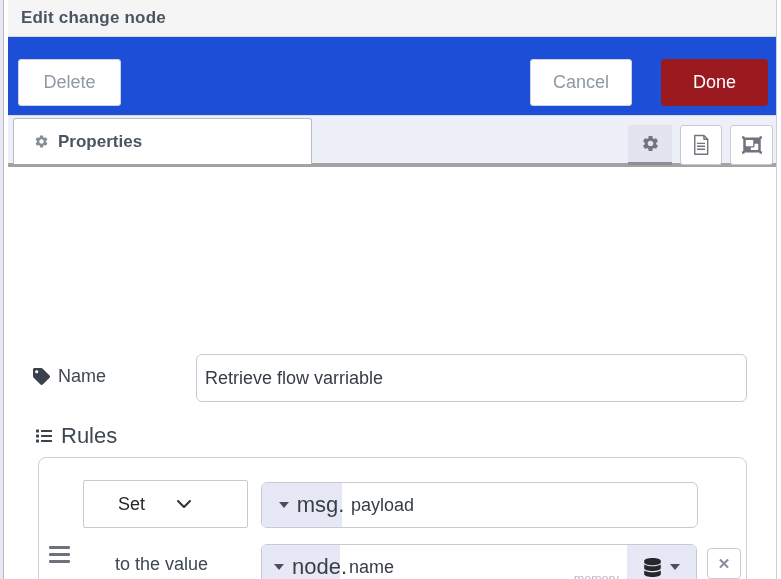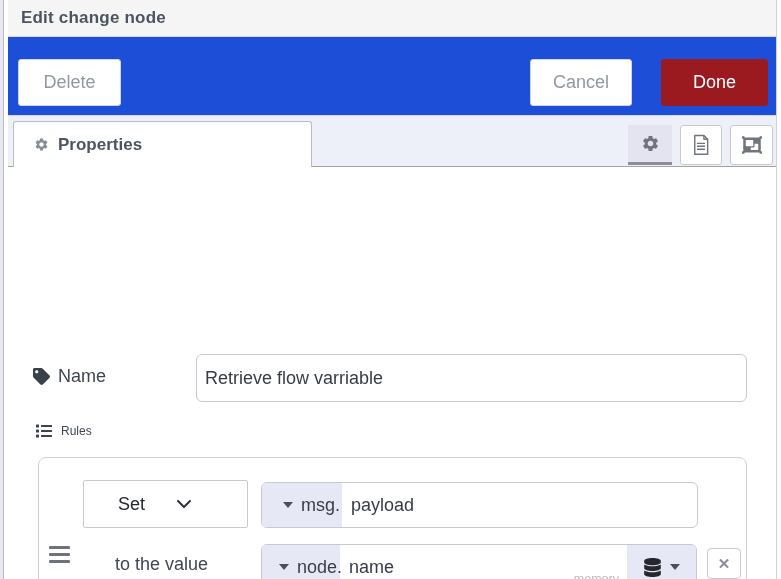--- a/index.html
+++ b/index.html
@@ -21,21 +21,21 @@
   .btn{
     position:absolute;top:22px;height:47px;box-sizing:border-box;
     background:#fff;border:1px solid #d3d3dc;border-radius:3px;
     font-family:"Liberation Sans",sans-serif;font-size:18px;color:#8f98a3;cursor:pointer;
   }
   .btn-delete{left:10px;width:103px;}
   .btn-cancel{left:522px;width:102px;}
   .btn-done{left:653px;width:107px;background:#9a1a1f;border-color:#9a1a1f;color:#fff;}
 
   
-  .tab-row{position:absolute;left:0;top:116px;width:100%;height:51px;background:#eef0f9;border-bottom:1px solid #a3a3a3;box-sizing:border-box;}
+  .tab-row{position:absolute;left:0;top:116px;width:100%;height:51px;background:#eef0f9;border-bottom:4px solid #a3a3a3;box-sizing:border-box;}
   .tab{
     position:absolute;left:5px;bottom:-1px;width:299px;height:46px;box-sizing:border-box;
     background:#fff;border:1px solid #bbbbc6;border-bottom:none;border-radius:3px 3px 0 0;
     display:flex;align-items:center;gap:9px;padding-left:20px;cursor:pointer;
   }
   .tab span{font-size:17px;font-weight:bold;color:#4b5561;}
   .tab-icon-buttons button{
     position:absolute;top:9px;height:40px;box-sizing:border-box;background:#fff;
     border:1px solid #c9c9d3;border-radius:3px;display:flex;align-items:center;justify-content:center;cursor:pointer;padding:0;
   }
@@ -48,21 +48,21 @@
 
   .name-row .row-label{position:absolute;left:25px;top:199px;display:flex;align-items:center;gap:8px;}
   .row-label span{font-size:18px;color:#3f4751;}
   .text-input{
     box-sizing:border-box;border:1px solid #c9c9d3;border-radius:6px;background:#fff;
     font-family:"Liberation Sans",sans-serif;font-size:18px;color:#363d46;outline:none;
   }
   .name-input{position:absolute;left:188px;top:187px;width:551px;height:48px;padding:0 8px;}
 
   .rules-label{position:absolute;left:27px;top:256px;display:flex;align-items:center;gap:8px;}
-  .rules-label span{font-size:12px;color:#3f4751;}
+  .rules-label span{font-size:22px;color:#3f4751;}
 
   .rules-box{
     position:absolute;left:30px;top:290px;width:709px;height:300px;box-sizing:border-box;
     border:1px solid #cfcfd8;border-radius:8px;background:#fff;
   }
 
   .action-select{
     position:absolute;left:44px;top:22px;width:165px;height:48px;box-sizing:border-box;
     border:1px solid #c9c9d3;border-radius:2px;background:#fff;display:flex;align-items:center;
     padding:0 14px 0 34px;cursor:pointer;
@@ -70,21 +70,21 @@
   .action-select span{font-size:18px;color:#23262b;flex:1;}
 
   .typed-input{
     position:absolute;box-sizing:border-box;border:1px solid #c9c9d3;border-radius:6px;
     background:#fff;display:flex;align-items:stretch;overflow:hidden;
   }
   .ti-target{left:222px;top:24px;width:437px;height:46px;}
   .ti-source{left:222px;top:86px;width:436px;height:46px;}
   .ti-prefix{
     display:flex;align-items:center;justify-content:center;gap:8px;background:#e7e8f5;
-    font-size:18px;color:#3a3f46;cursor:pointer;border:none;font-family:"Liberation Sans",sans-serif;padding-left:25px;
+    font-size:22px;color:#3a3f46;cursor:pointer;border:none;font-family:"Liberation Sans",sans-serif;padding-left:25px;
   }
   .ti-prefix-target{width:80px;}
   .ti-prefix-source{width:78px;}
   .ti-body{position:relative;flex:1;display:flex;align-items:center;}
   .ti-body input{
     width:100%;border:none;outline:none;background:transparent;
     font-family:"Liberation Sans",sans-serif;font-size:18px;color:#363d46;padding:0 0 0 9px;
   }
   .ti-hint{position:absolute;right:8px;bottom:3px;font-size:12.5px;color:#b8bdc7;pointer-events:none;}
   .ti-suffix{

